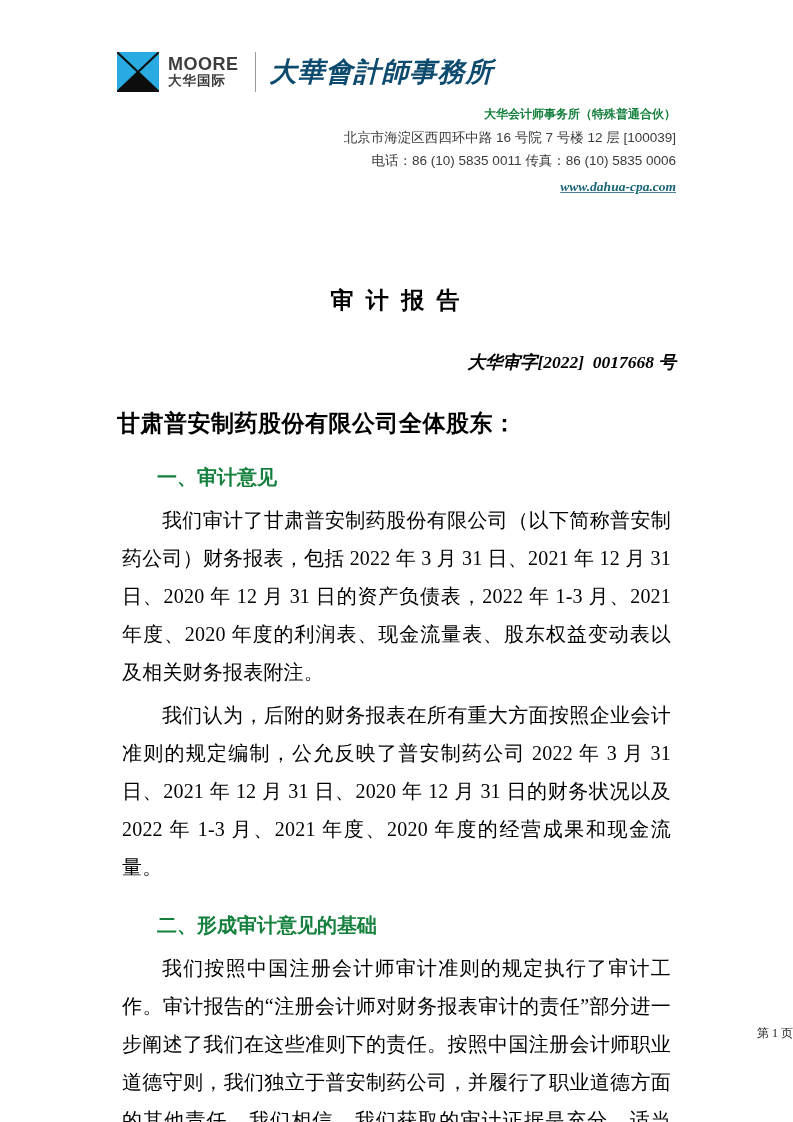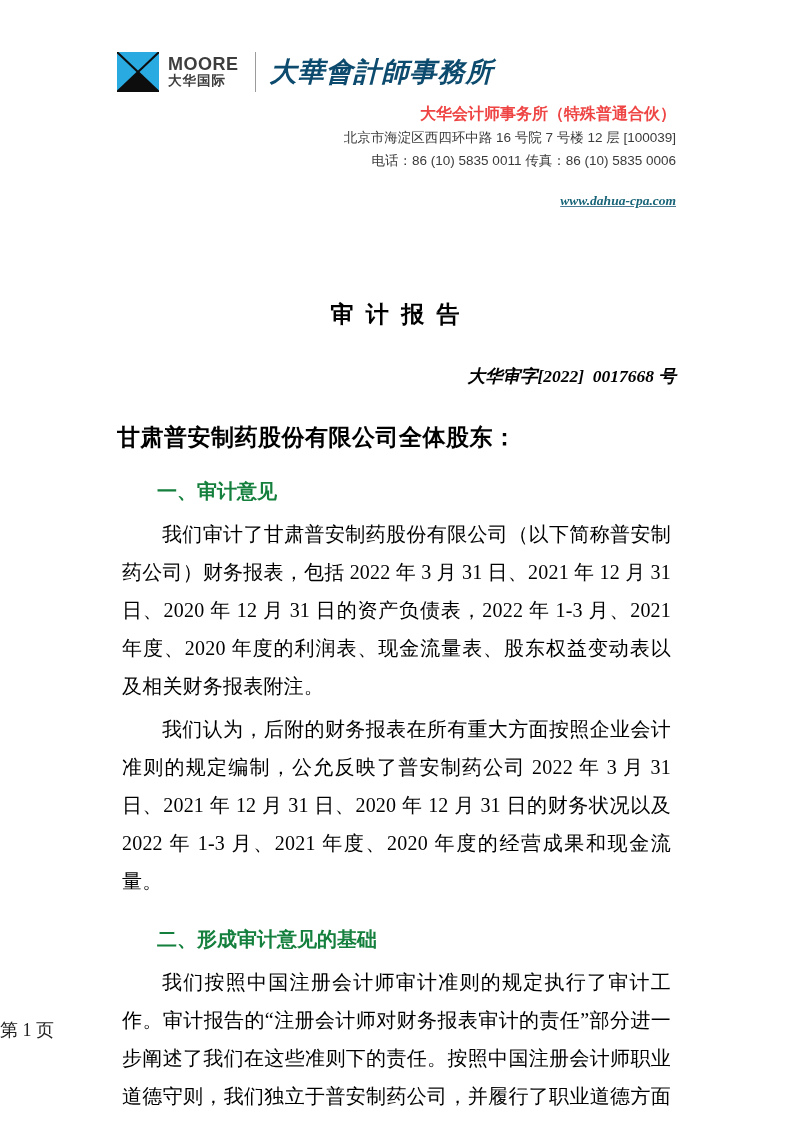--- a/index.html
+++ b/index.html
@@ -54,31 +54,31 @@
     letter-spacing: 1px;
     white-space: nowrap;
   }
 
   .contact {
     margin-top: 8px;
     text-align: right;
     font-family: "Liberation Sans", "DejaVu Sans", sans-serif;
   }
   .contact-firm {
-    font-size: 16px;
+    font-size: 12px;
     font-weight: bold;
-    color: #ef4444;
+    color: #15803d;
     line-height: 24px;
   }
   .contact-line {
     font-size: 13.5px;
     color: #3a3a3a;
     line-height: 23px;
   }
-  .contact-site-row { margin-top: 18px; line-height: 20px; }
+  .contact-site-row { margin-top: 4px; line-height: 20px; }
   .contact-site {
     font-family: "Liberation Serif", "DejaVu Serif", serif;
     font-style: italic;
     font-weight: bold;
     font-size: 13.5px;
     color: #186478;
     text-decoration: underline;
     text-decoration-color: #4a7d95;
     cursor: pointer;
   }
@@ -127,22 +127,22 @@
     text-indent: 2em;
     letter-spacing: 0.2px;
   }
 
   
   .page-footer {
     position: absolute;
     left: 0;
     right: 0;
     bottom: 80px;
-    text-align: left;
-    font-size: 18px;
+    text-align: right;
+    font-size: 12px;
     color: #222;
   }
 </style>
 </head>
 <body>
 
 <div class="page">
 
   <div class="header-row">
     <span class="logo-mark">

